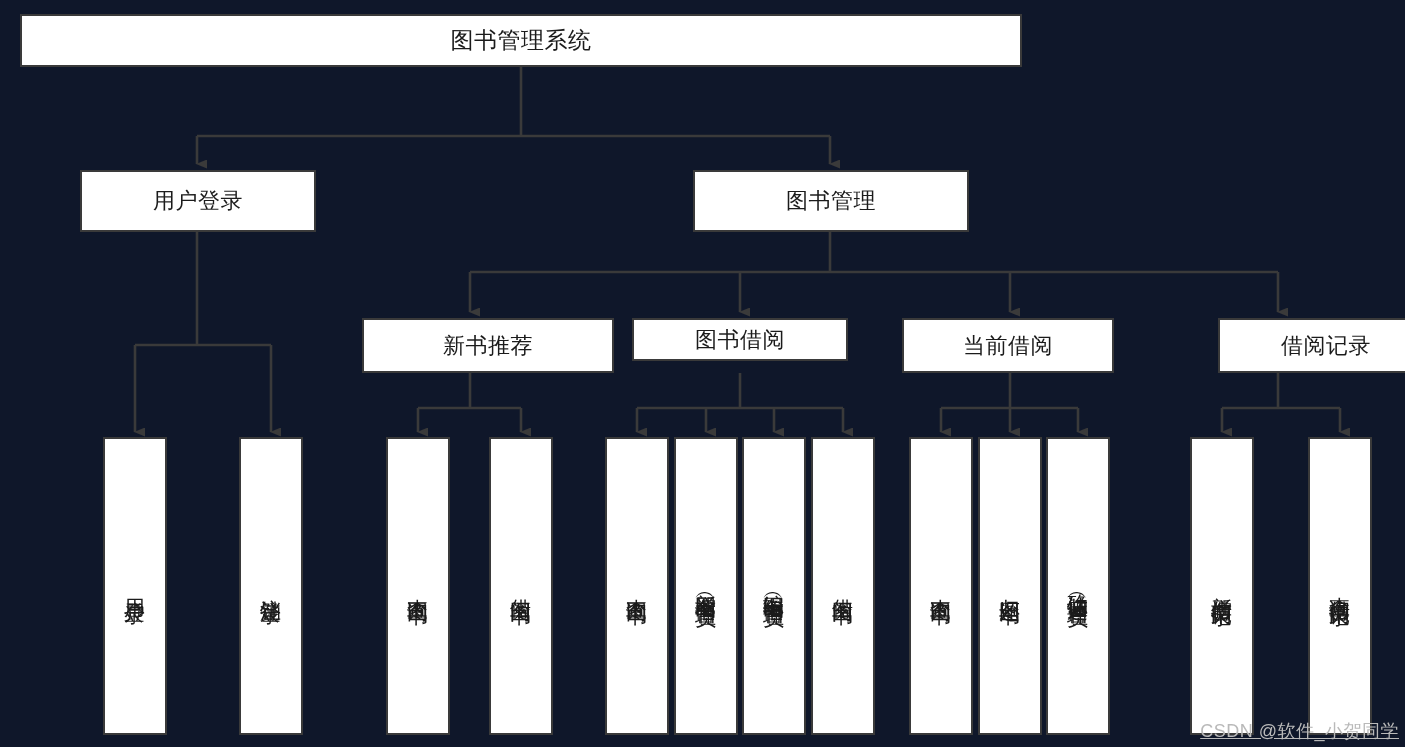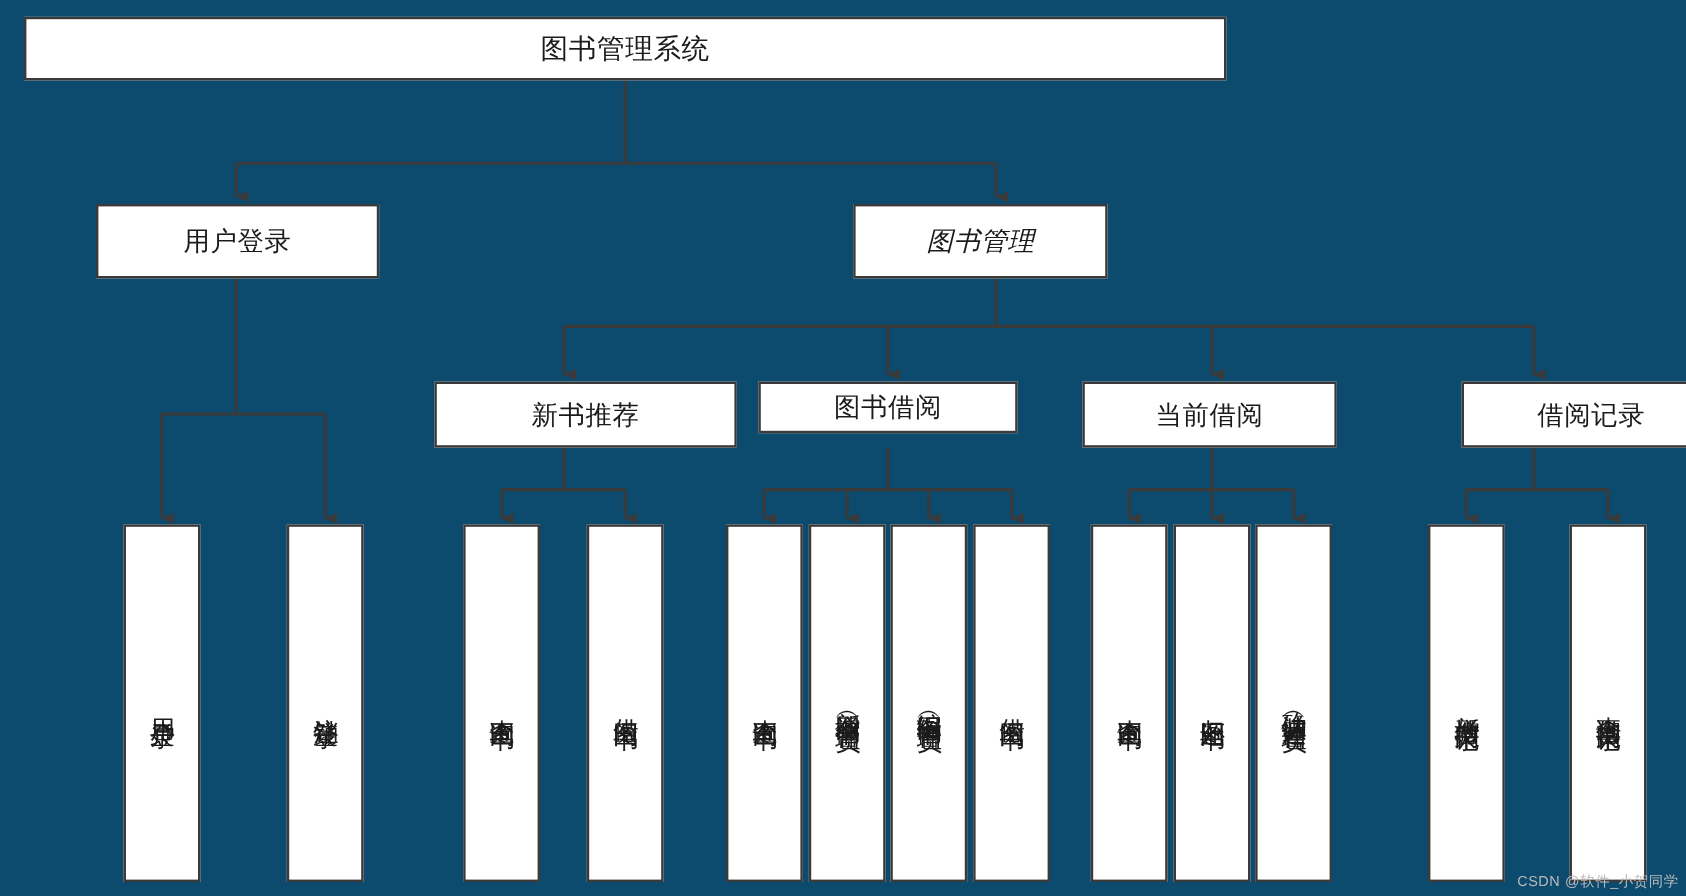--- a/index.html
+++ b/index.html
@@ -8,21 +8,21 @@
     padding: 0;
     background: #ffffff;
   }
   body {
     font-family: "Liberation Sans", "DejaVu Sans", sans-serif;
   }
   #diagram {
     position: relative;
     width: 1405px;
     height: 747px;
-    background: #0c4a6e;
+    background: #0f172a;
     overflow: hidden;
   }
   #connectors {
     position: absolute;
     left: 0;
     top: 0;
     width: 1405px;
     height: 747px;
     pointer-events: none;
   }
@@ -61,25 +61,26 @@
     text-orientation: upright;
     line-height: 1.0;
     letter-spacing: 2px;
     white-space: nowrap;
     text-align: center;
   }
   #watermark {
     position: absolute;
     right: 6px;
     bottom: 4px;
-    font-size: 12px;
+    font-size: 18px;
     color: #b9b9b9;
     white-space: nowrap;
     letter-spacing: 0.5px;
     user-select: none;
+    text-decoration: underline;
   }
 </style>
 </head>
 <body>
 
 <div id="diagram">
 
   <svg id="connectors" viewBox="0 0 1405 747" xmlns="http://www.w3.org/2000/svg">
     <defs>
       <marker id="arrow" markerWidth="10" markerHeight="11" refX="4.5" refY="10" orient="auto" markerUnits="userSpaceOnUse">
@@ -130,21 +131,21 @@
     </g>
   </svg>
 
   <div class="node root" style="left:20px; top:14px; width:1002px; height:53px;">
     <span class="label">图书管理系统</span>
   </div>
 
   <div class="node lvl2" style="left:80px; top:170px; width:236px; height:62px;">
     <span class="label">用户登录</span>
   </div>
-  <div class="node lvl2" style="left:711px; top:170px; width:212px; height:62px;font-style:italic;">
+  <div class="node lvl2" style="left:693px; top:170px; width:276px; height:62px;">
     <span class="label">图书管理</span>
   </div>
 
   <div class="node lvl3" style="left:362px; top:318px; width:252px; height:55px;">
     <span class="label">新书推荐</span>
   </div>
   <div class="node lvl3" style="left:632px; top:318px; width:216px; height:43px;">
     <span class="label">图书借阅</span>
   </div>
   <div class="node lvl3" style="left:902px; top:318px; width:212px; height:55px;">

